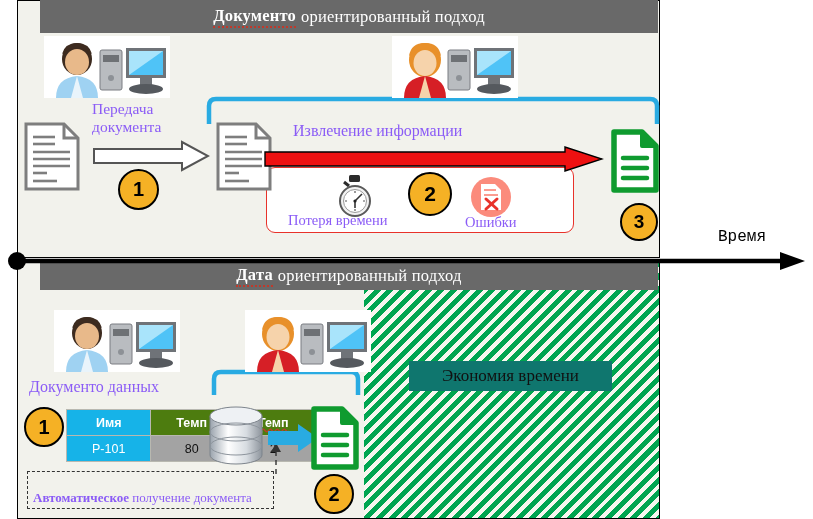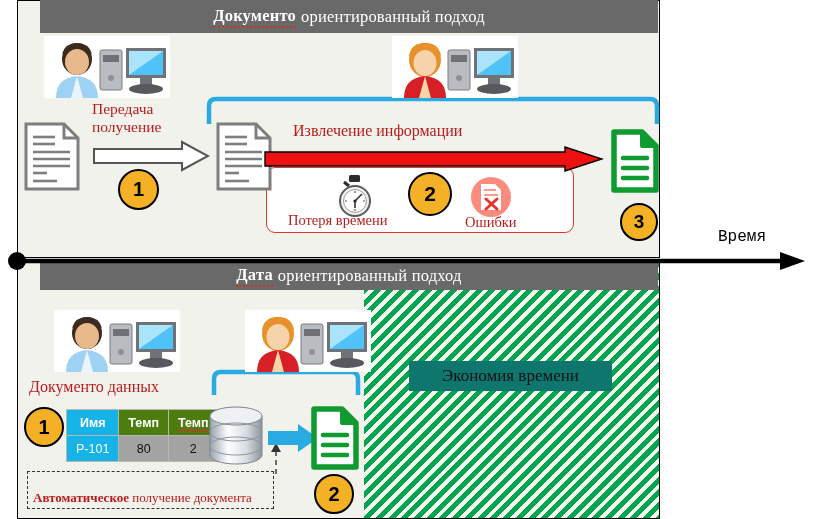--- a/index.html
+++ b/index.html
@@ -23,41 +23,41 @@
   
   #hatch{left:364px;top:262px;width:296px;height:257px;z-index:1;
      background:repeating-linear-gradient(135deg,#00a550 0px,#00a550 5px,#f7f7ef 5px,#f7f7ef 9px);
      border-right:1.5px solid #000;border-bottom:1.5px solid #000;box-sizing:border-box;}
 
   
   #timeline{left:8px;top:250px;width:800px;height:22px;z-index:10;}
   #tl-label{left:718px;top:228px;font-size:16px;color:#000;z-index:10;font-family:Liberation Mono, monospace;}
 
   
-  .lbl{font-size:15.5px;color:#b91c1c;line-height:1.15;z-index:5;}
+  .lbl{font-size:15.5px;color:#8b5cf6;line-height:1.15;z-index:5;}
 
   
   .badge{border-radius:50%;background:#f5b125;border:2.5px solid #000;
          color:#000;font-weight:bold;display:flex;align-items:center;justify-content:center;
          font-family:"Liberation Sans","DejaVu Sans",sans-serif;z-index:8;}
 
   
   #problem-box{left:266px;top:167px;width:308px;height:66px;background:#ffffff;
      border:1.2px solid #e8322a;border-radius:9px;z-index:4;box-sizing:border-box;}
 
   
   #savings{left:409px;top:361px;width:203px;height:30px;background:#0f766e;
      display:flex;align-items:center;justify-content:center;
      font-size:17px;color:#111;z-index:5;}
 
   
   #dtable{left:66px;top:409px;z-index:5;border-collapse:collapse;
           font-family:"Liberation Sans","DejaVu Sans",sans-serif;font-size:12.5px;
           background:#c8c8c0;}
-  #dtable th,#dtable td{border:1px solid #b8b8b0;padding:3px 9px;text-align:center;height:19px;}
+  #dtable th,#dtable td{border:1px solid #b8b8b0;padding:3px 25px;text-align:center;height:19px;}
   #dtable th{color:#ffffff;font-weight:bold;}
   #dtable th.k{background:#16b3e8;}
   #dtable th.g{background:#4d7c0f;}
   #dtable th.g.u{text-decoration:underline;text-decoration-color:#c0392b;
                  text-decoration-style:wavy;}
   #dtable td.k{background:#16b3e8;color:#ffffff;font-weight:normal;}
   #dtable td.w{background:#a3a3a3;color:#111;}
 
   
   #autobox{left:27px;top:471px;width:247px;height:38px;border:1.4px dashed #333;
@@ -109,21 +109,21 @@
         <line x1="10" y1="38" x2="47" y2="38"></line>
       <line x1="10" y1="45" x2="47" y2="45"></line>
         <line x1="10" y1="52" x2="24" y2="52"></line>
       <line x1="10" y1="60" x2="34" y2="60"></line>
     </g>
   </svg>
 </div>
 
 <div class="lbl abs" style="left:92px;top:100px;">
   <div>Передача</div>
-  <div>получение</div>
+  <div>документа</div>
 </div>
 
 <div class="abs" style="left:92px;top:140px;z-index:5;">
   <svg width="118" height="32" viewBox="0 0 118 32">
     <path d="M2 9 h88 v-7 l26 14 -26 14 v-7 h-88z" fill="#fff" stroke="#555" stroke-width="2"></path>
   </svg>
 </div>
 
 <div class="badge abs" style="left:118px;top:169px;width:37px;height:37px;font-size:20px;">1</div>
 

